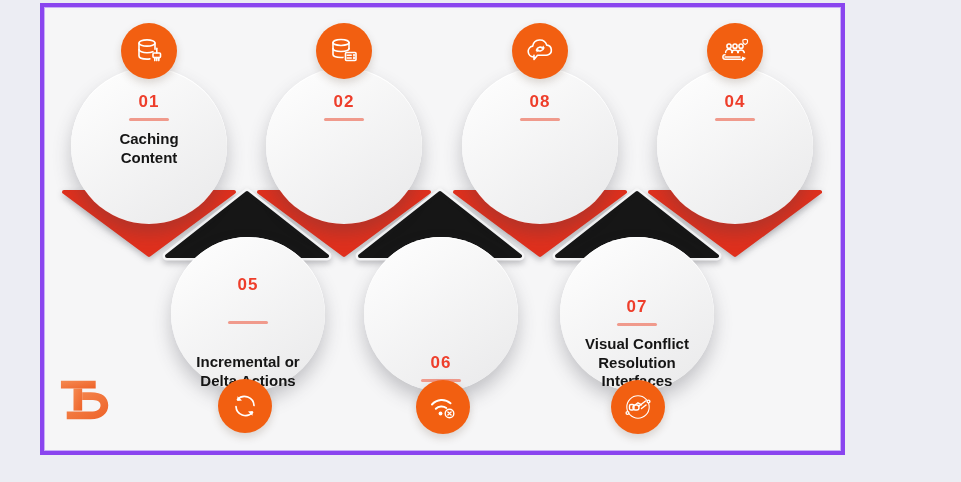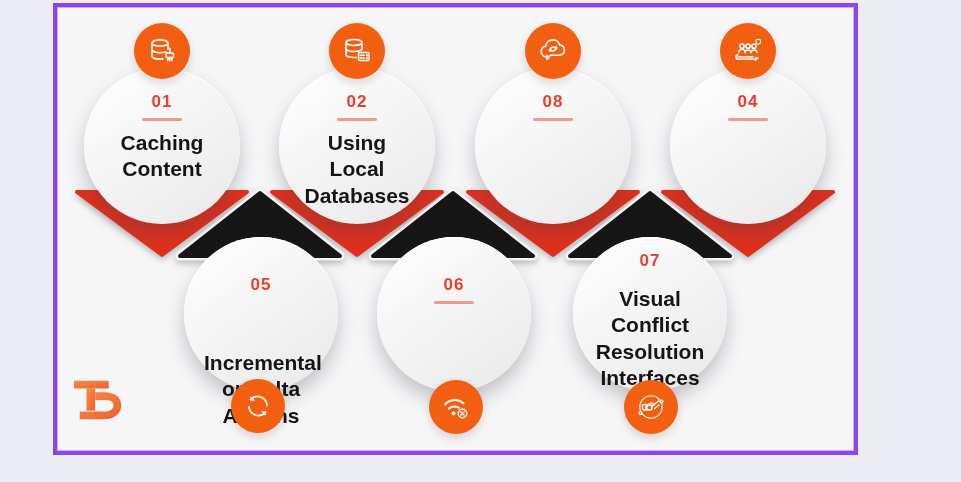--- a/index.html
+++ b/index.html
@@ -2,48 +2,48 @@
 <html><head>
 <meta charset="utf-8">
 <style>
   html,body{margin:0;padding:0;}
   body{
     width:961px;height:482px;overflow:hidden;position:relative;
     background:#ecedf3;
     font-family:"Liberation Sans","DejaVu Sans",sans-serif;
   }
   .frame{
-    position:absolute;left:53px;top:3px;width:797px;height:444px;
+    position:absolute;left:40px;top:3px;width:797px;height:444px;
     background:#f6f6f7;border:4px solid #8a45ef;box-shadow:inset 0 0 0 1px #c9aef8;text-decoration:underline;
   }
   .chevrons{position:absolute;left:0;top:0;z-index:1;
     filter:drop-shadow(0 3px 3px rgba(30,30,40,.28));}
   .bubble{
     position:absolute;width:156px;height:156px;border-radius:50%;z-index:2;
     background:linear-gradient(145deg,#fdfdfd 10%,#ebebec 90%);
     box-shadow:0 10px 18px rgba(60,60,72,.28), inset 0 1px 0 #ffffff;
     display:flex;flex-direction:column;align-items:center;
     box-sizing:border-box;padding-top:24px;text-align:center;
   }
   .bubble.bottom{width:154px;height:154px;padding-top:38px;}
   .num{font-size:17px;font-weight:700;color:#ee3e2b;letter-spacing:1px;}
   .divider{width:40px;height:3px;border-radius:2px;background:#f09a8c;margin:6px auto 9px;}
-  .title{width:114px;font-size:21px;font-weight:700;color:#151515;line-height:1.25;}
+  .title{width:114px;font-size:15px;font-weight:700;color:#151515;line-height:1.25;}
   .badge{
     position:absolute;width:56px;height:56px;border-radius:50%;z-index:3;
     background:#f25f11;display:flex;align-items:center;justify-content:center;
     box-shadow:0 4px 8px rgba(80,50,30,.18);
   }
   .badge.bottom{width:54px;height:54px;}
   .badge svg{display:block;}
   
   .c1{left:27px;top:61px;}  .c2{left:222px;top:61px;}
   .c3{left:418px;top:61px;} .c4{left:613px;top:61px;}
   
-  .c5{left:127px;top:230px;gap:20px;} .c6{left:320px;top:230px;} .c7{left:516px;top:230px;justify-content:flex-end;}
+  .c5{left:127px;top:230px;gap:20px;} .c6{left:320px;top:230px;justify-content:flex-end;} .c7{left:516px;top:230px;justify-content:flex-end;}
   
   .b1{left:77px;top:16px;}  .b2{left:272px;top:16px;}
   .b3{left:468px;top:16px;} .b4{left:663px;top:16px;}
   .b5{left:174px;top:372px;} .b6{left:372px;top:373px;} .b7{left:567px;top:373px;}
   .logo{position:absolute;left:15px;top:368px;z-index:2;}
 </style>
 </head>
 <body>
 
 <div class="frame">
@@ -66,21 +66,20 @@
   </svg>
 
   <div class="bubble c1">
     <div class="num">01</div>
     <div class="divider"></div>
     <div class="title">Caching Content</div>
   </div>
   <div class="bubble c2">
     <div class="num">02</div>
     <div class="divider"></div>
-    <div class="title">Using Local Databases</div>
   </div>
   <div class="bubble c3">
     <div class="num">08</div>
     <div class="divider"></div>
   </div>
   <div class="bubble c4">
     <div class="num">04</div>
     <div class="divider"></div>
   </div>
   <div class="bubble bottom c5">

